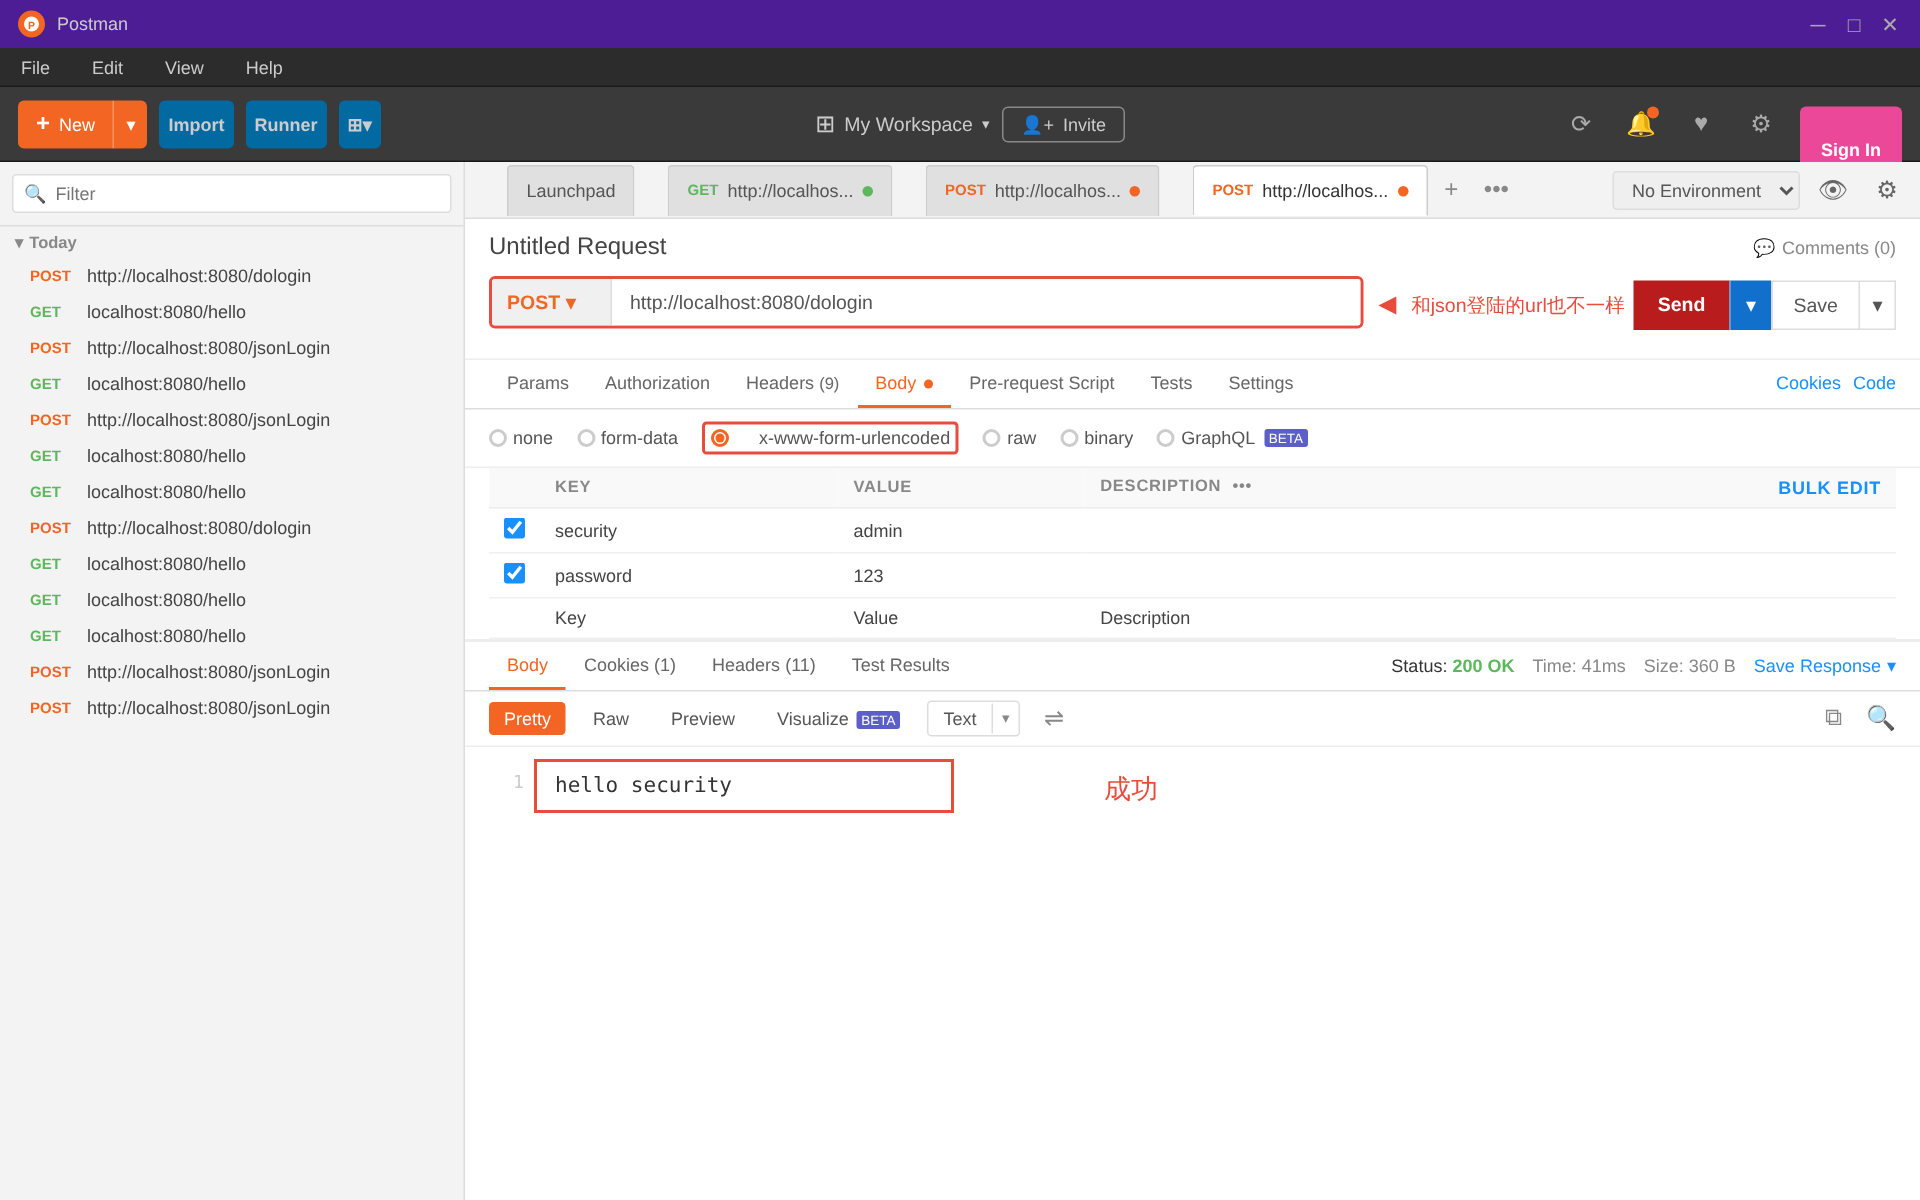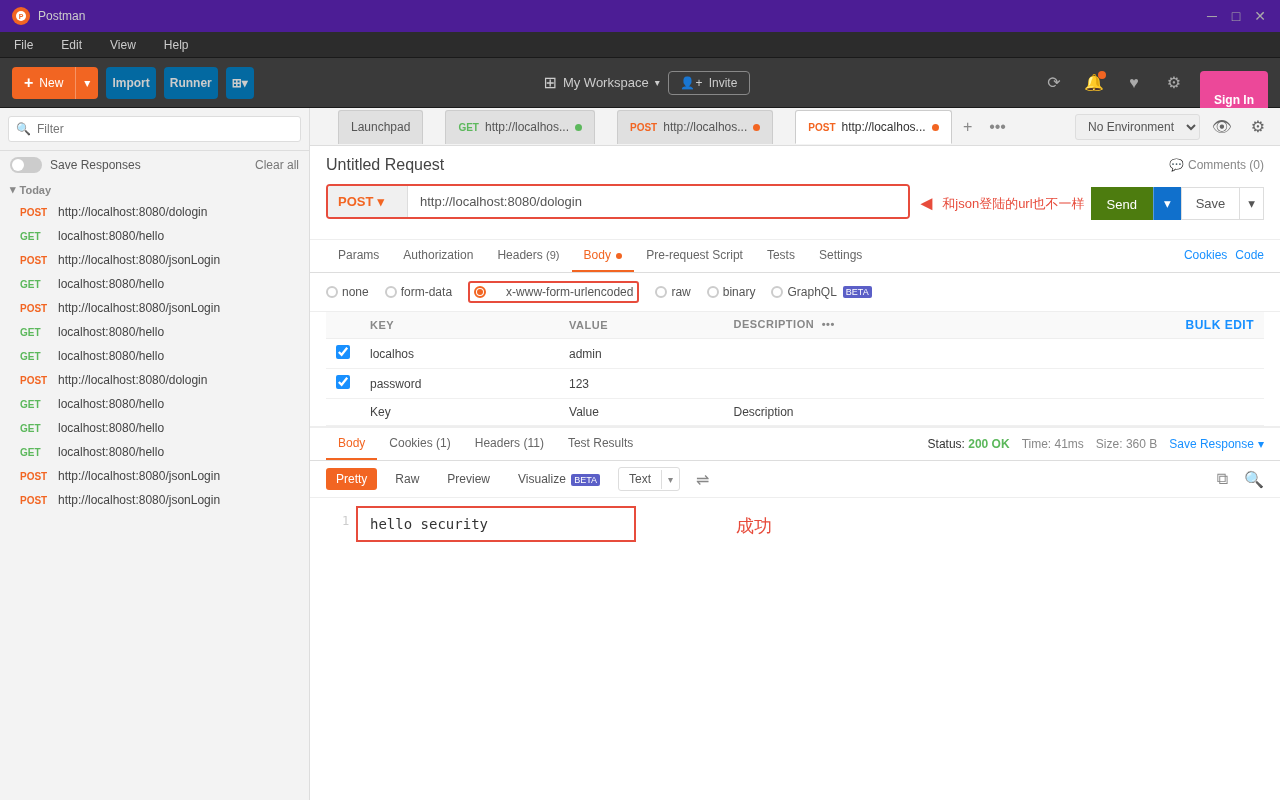--- a/index.html
+++ b/index.html
@@ -77,21 +77,21 @@
     
     .request-panel { padding: 10px 16px; border-bottom: 1px solid #eee; }
     .request-title-row { display: flex; align-items: center; justify-content: space-between; margin-bottom: 10px; }
     .request-title { font-size: 16px; color: #444; font-weight: 500; }
     .comments-link { color: #888; font-size: 12px; cursor: pointer; display: flex; align-items: center; gap: 4px; }
     
     
     .url-bar { display: flex; align-items: center; gap: 0; border: 1px solid #ddd; border-radius: 4px; overflow: hidden; margin-bottom: 4px; }
     .method-select { background: #f0f0f0; border: none; border-right: 1px solid #ddd; padding: 8px 10px; font-size: 13px; font-weight: bold; color: #f26522; cursor: pointer; min-width: 80px; display: flex; align-items: center; gap: 4px; }
     .url-input { flex: 1; border: none; padding: 8px 12px; font-size: 13px; outline: none; color: #555; }
-    .send-btn { background: #4d7c0f; color: white; border: none; padding: 8px 16px; cursor: pointer; font-size: 13px; font-weight: 400; display: flex; align-items: flex-end; gap: 6px; }
+    .send-btn { background: #b91c1c; color: white; border: none; padding: 8px 16px; cursor: pointer; font-size: 13px; font-weight: 700; display: flex; align-items: flex-start; gap: 6px; }
     .send-dropdown { background: #1070cc; color: white; border: none; padding: 8px 10px; cursor: pointer; border-left: 1px solid rgba(255,255,255,0.3); }
     .save-btn { background: white; border: 1px solid #ddd; color: #555; padding: 8px 14px; cursor: pointer; font-size: 13px; display: flex; align-items: center; gap: 6px; }
     .save-dropdown { background: white; border: 1px solid #ddd; border-left: none; color: #555; padding: 8px 8px; cursor: pointer; }
     .red-arrow { color: #e74c3c; font-size: 20px; }
     .annotation-text { color: #e74c3c; font-size: 13px; }
     
     
     .subtabs { display: flex; border-bottom: 1px solid #ddd; padding: 0 16px; gap: 0; }
     .subtab { padding: 8px 12px; font-size: 12px; cursor: pointer; color: #666; border-bottom: 2px solid transparent; }
     .subtab.active { color: #f26522; border-bottom: 2px solid #f26522; font-weight: 500; }
@@ -215,29 +215,20 @@
 
   <div class="sidebar">
     <div class="sidebar-search">
       <div class="search-container">
         <span class="search-icon">🔍</span>
         <input type="text" placeholder="Filter" style="">
       </div>
     </div>
 
 
-    <div class="sidebar-toggle">
-      <div class="toggle-row">
-        <div class="toggle">
-          <div class="toggle-knob"></div>
-        </div>
-        <span class="save-responses-label">Save Responses</span>
-      </div>
-      <span class="clear-all">Clear all</span>
-    </div>
 
     <div class="today-header">
       <span>▾</span>
       <span>Today</span>
     </div>
 
     <div class="history-list">
       <div class="history-item">
         <span class="method-badge method-post">POST</span>
         <span class="history-url">http://localhost:8080/dologin</span>
@@ -412,21 +403,21 @@
             <th>
               DESCRIPTION
               <span class="more-options">•••</span>
               <span class="bulk-edit-link">Bulk Edit</span>
             </th>
           </tr>
         </thead>
         <tbody>
           <tr>
             <td><input type="checkbox" class="kv-checkbox" checked="" style=""></td>
-            <td class="kv-key">localhos</td>
+            <td class="kv-key">security</td>
             <td>admin</td>
             <td></td>
           </tr>
           <tr>
             <td><input type="checkbox" class="kv-checkbox" checked="" style=""></td>
             <td class="kv-key">password</td>
             <td>123</td>
             <td></td>
           </tr>
           <tr>

